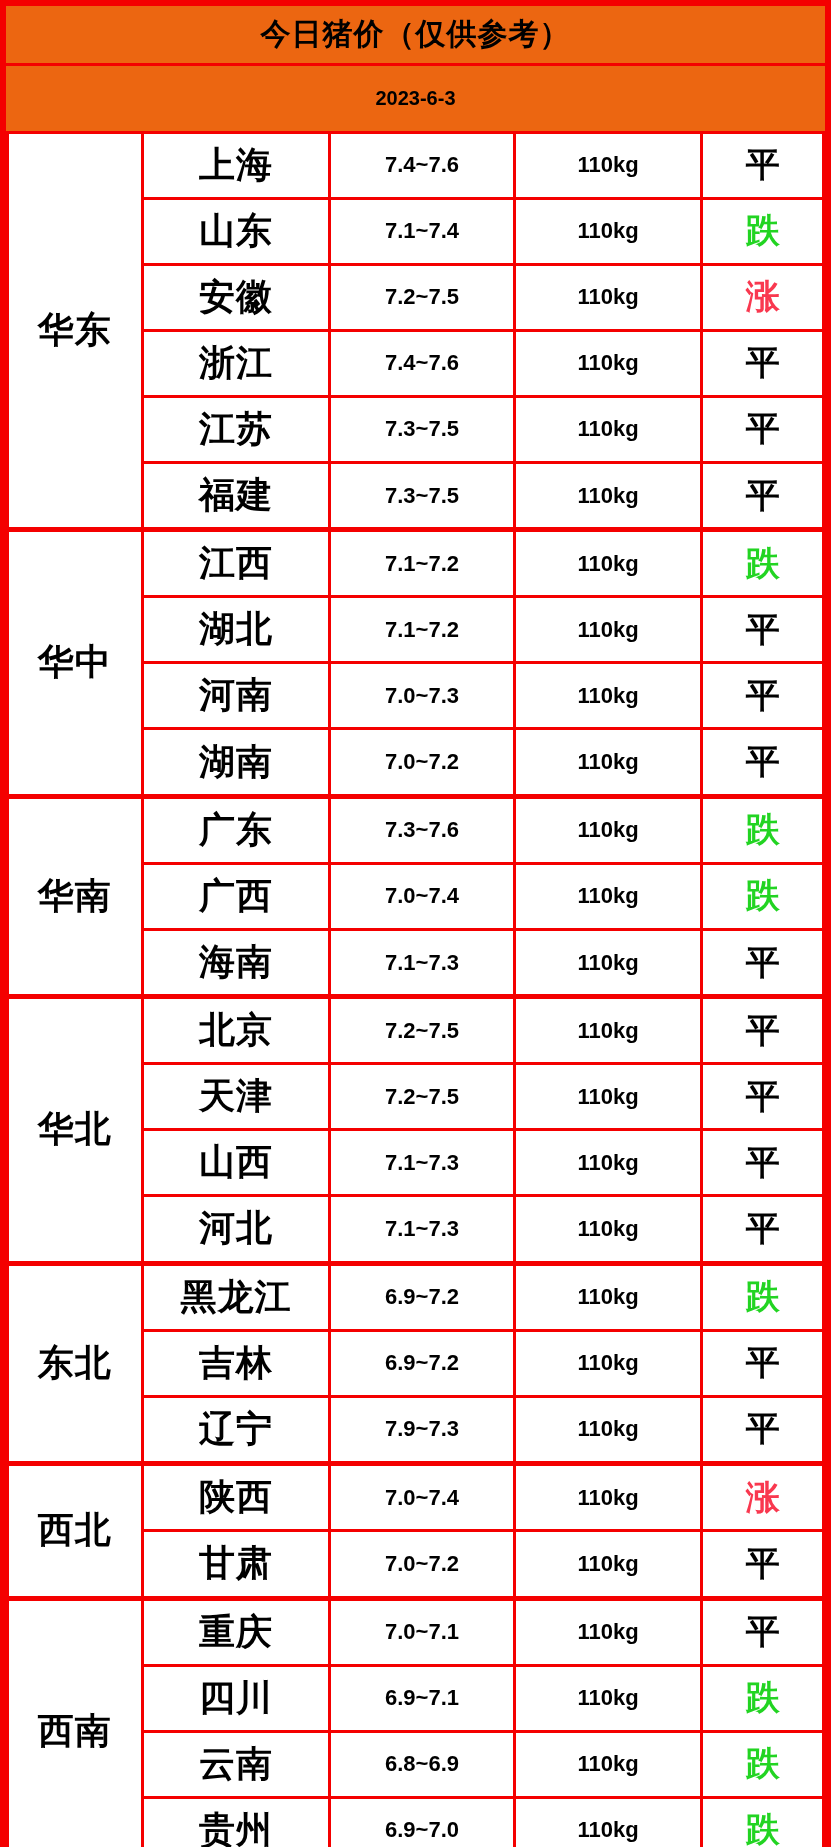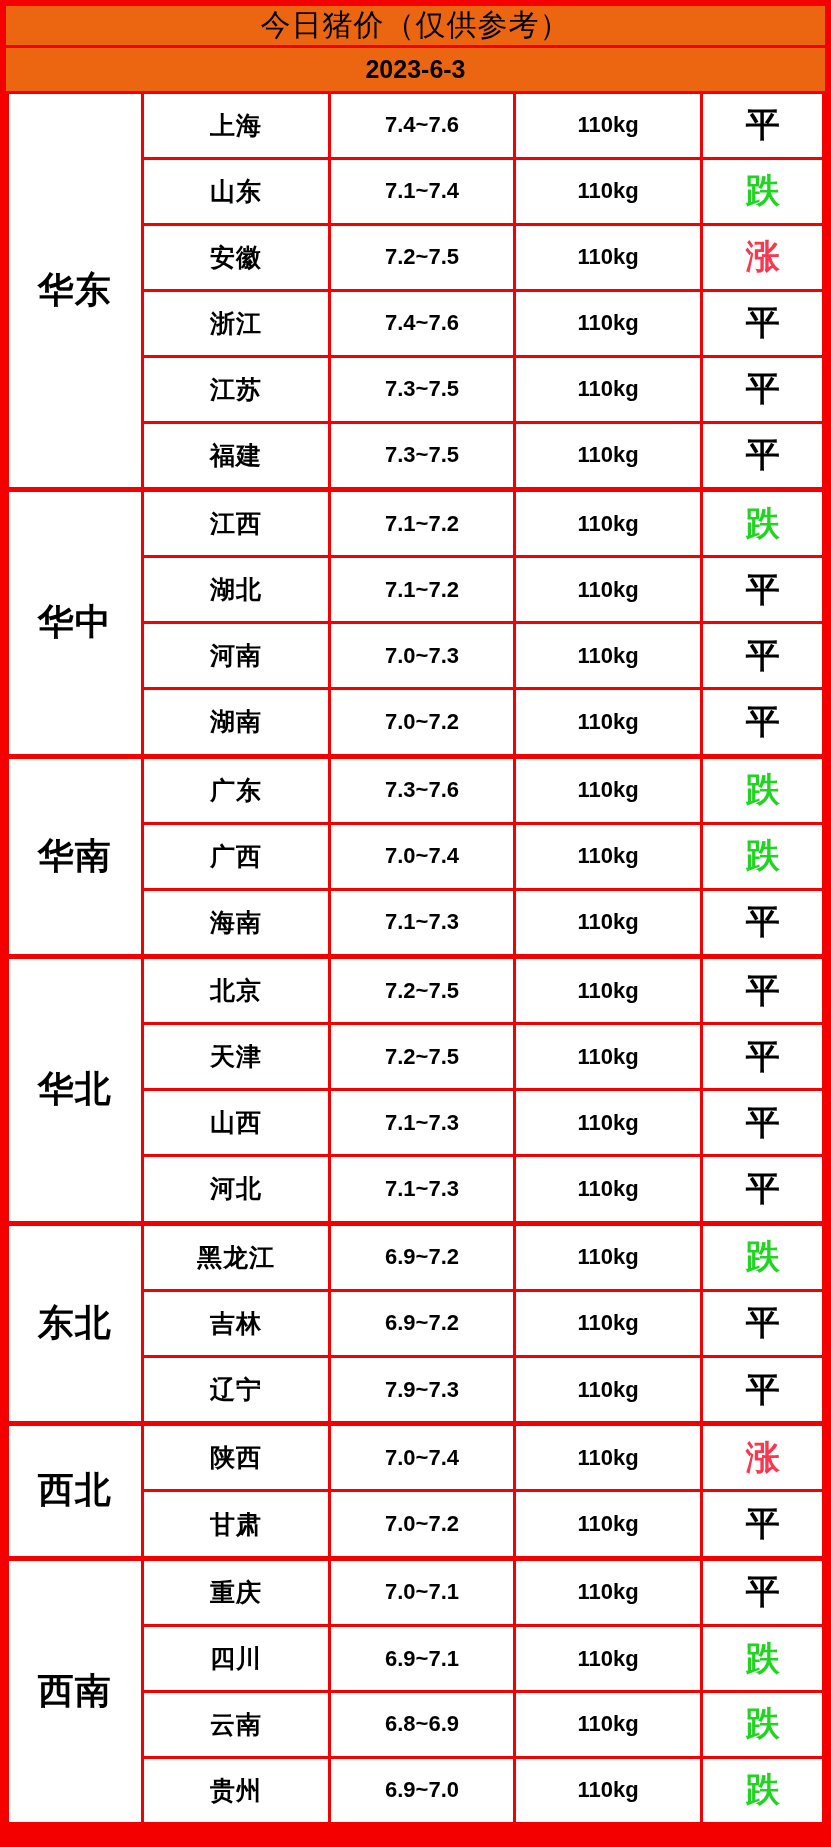--- a/index.html
+++ b/index.html
@@ -16,38 +16,38 @@
     font-family: "Liberation Sans", "DejaVu Sans", sans-serif;
   }
   .page {
     width: 831px;
     height: 1847px;
     background: var(--border);
     padding: 6px;
     overflow: hidden;
   }
   .title-bar {
-    height: 39px;
+    height: 57px;
     background: var(--header-bg);
     display: flex;
     align-items: center;
     justify-content: center;
     font-size: 30px;
-    font-weight: 400;
+    font-weight: 700;
     color: #000;
     margin-bottom: 3px;
     letter-spacing: 1px;
   }
   .date-bar {
-    height: 43px;
+    height: 65px;
     background: var(--header-bg);
     display: flex;
     align-items: center;
     justify-content: center;
-    font-size: 25px;
+    font-size: 20px;
     font-weight: 800;
     color: #000;
   }
   table.price-table {
     width: 100%;
     height: 1734px;
     border-collapse: collapse;
     table-layout: fixed;
     background: var(--border);
   }
@@ -55,21 +55,21 @@
     border: 3px solid var(--border);
     background: #ffffff;
     text-align: center;
     vertical-align: middle;
     font-weight: 800;
     color: #000;
     padding: 0;
   }
   tr.group-start td { border-top-width: 5px; margin-left: 16px; }
   td.region   { font-size: 36px; letter-spacing: 1px; }
-  td.province { font-size: 25px; letter-spacing: 1px; }
+  td.province { font-size: 36px; letter-spacing: 1px; }
   td.price    { font-size: 22px; }
   td.weight   { font-size: 22px; }
   td.status   { font-size: 34px; }
   td.trend-up   { color: var(--trend-up); }
   td.trend-down { color: var(--trend-down); }
   td.trend-flat { color: var(--trend-flat); }
 </style>
 </head>
 <body>
 

